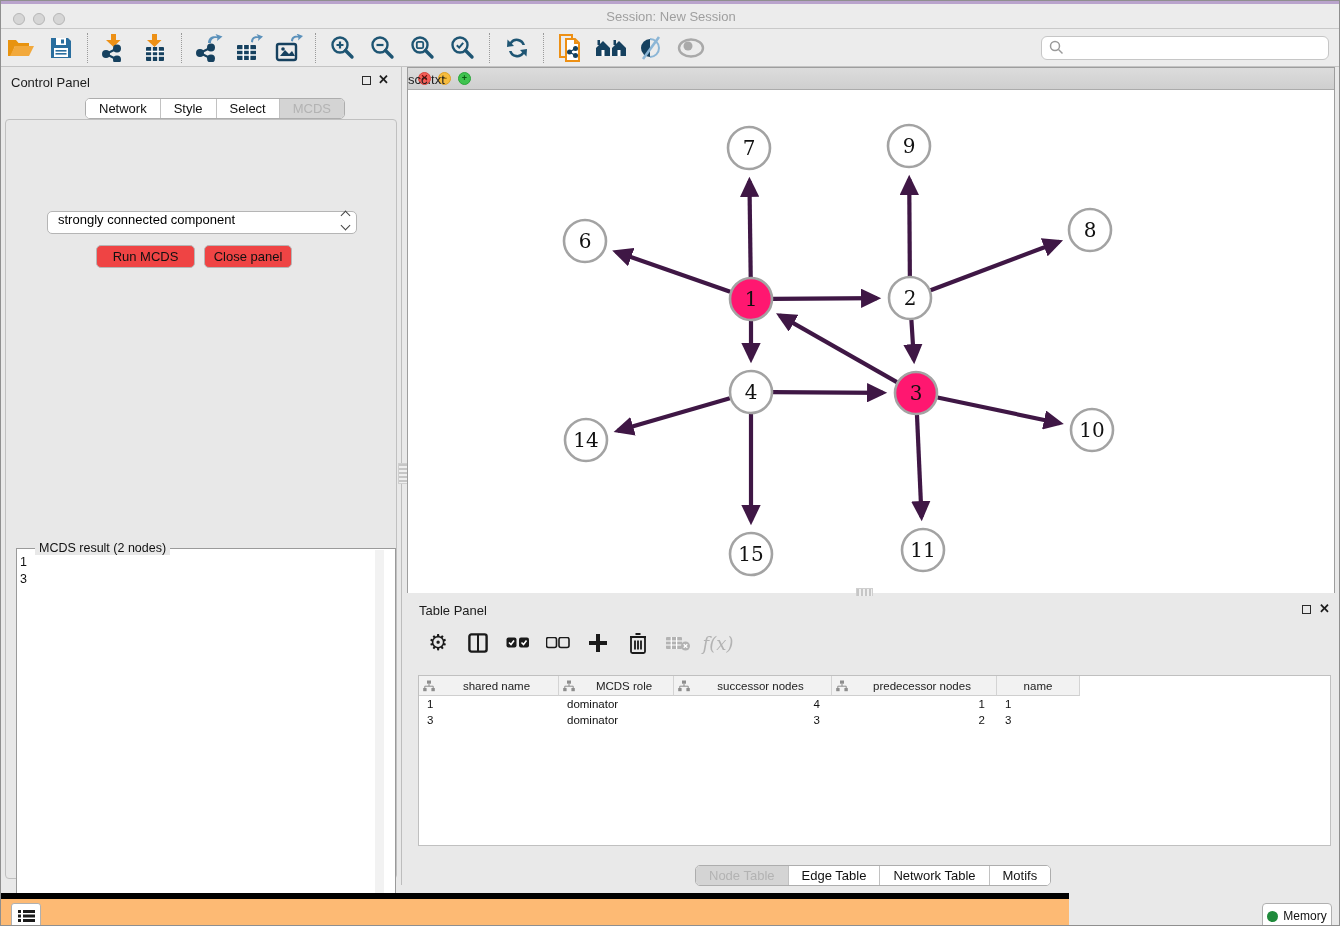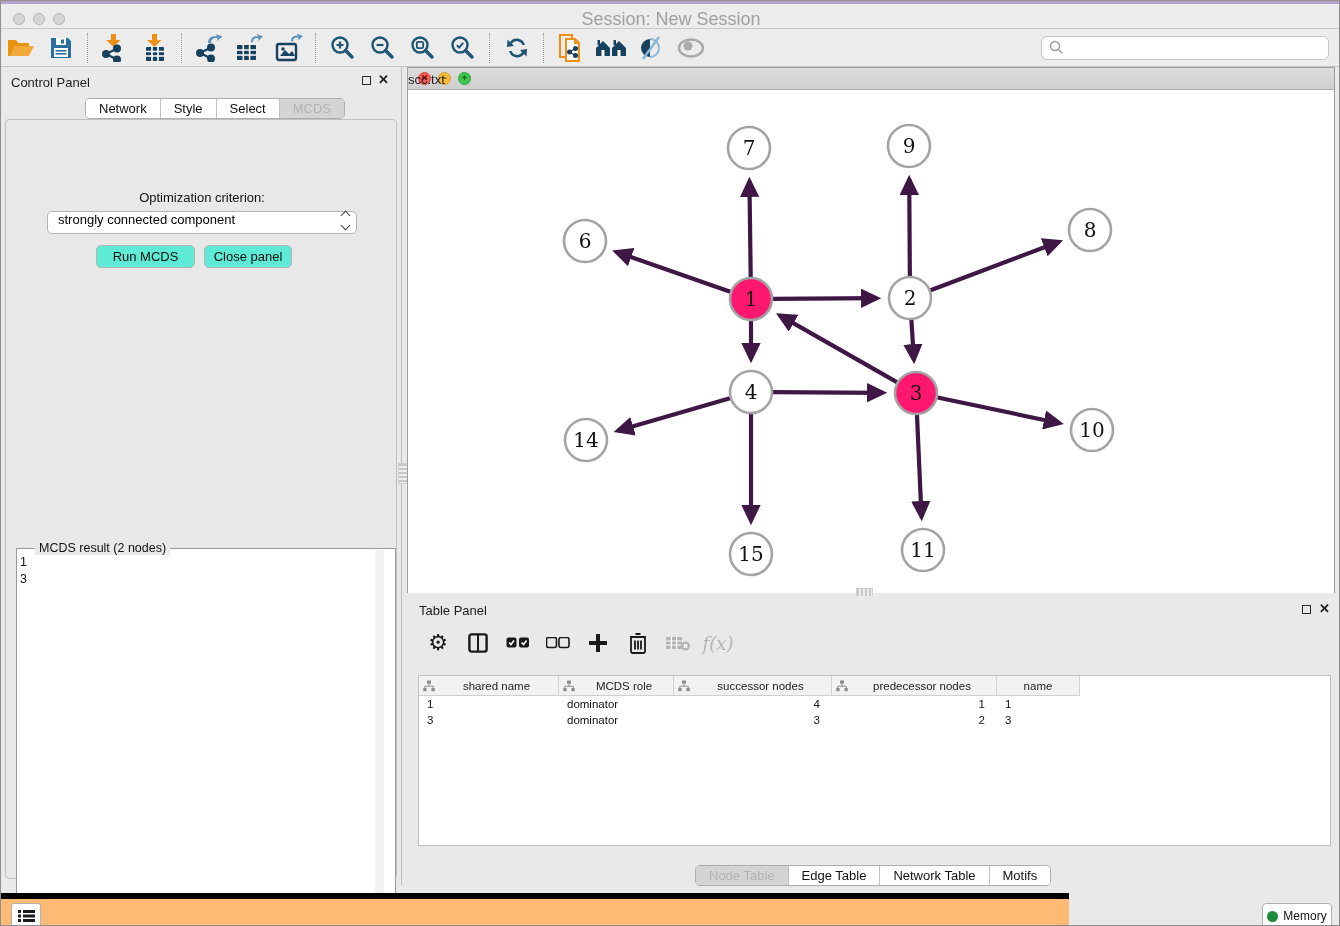--- a/index.html
+++ b/index.html
@@ -5,21 +5,21 @@
   html,body{margin:0;padding:0;background:#555;}
   #app{position:relative;width:1340px;height:926px;background:#e9e9e9;
        font-family:"Liberation Sans",sans-serif;overflow:hidden;
        border:1px solid #8f8f8f;box-sizing:border-box;}
   .abs{position:absolute;}
   
   #main-titlebar{left:0;top:0;width:1340px;height:28px;background:#ececec;
     border-top:3px solid #b9a3cc;border-bottom:1px solid #c9c9c9;box-sizing:border-box;}
   .tl-dot{width:12px;height:12px;border-radius:50%;display:inline-block;margin-right:8px;}
   .tl-gray{background:#d6d6d6;border:1px solid #b6b6b6;box-sizing:border-box;}
-  #main-title{left:0;top:5px;width:100%;text-align:center;color:#9f9f9f;font-size:18px;}
+  #main-title{left:0;top:5px;width:100%;text-align:center;color:#9f9f9f;font-size:13px;}
   
   #toolbar{left:0;top:28px;width:1340px;height:38px;background:#ececec;
     border-bottom:1px solid #c4c4c4;box-sizing:border-box;display:flex;align-items:center;}
   .tb-btn{width:40px;height:32px;display:flex;align-items:center;justify-content:center;flex:0 0 auto;}
   .tb-sep{width:1px;height:30px;border-left:1px dotted #9a9a9a;margin:0 6px;flex:0 0 auto;}
   #search-wrap{margin-left:auto;margin-right:12px;width:288px;height:24px;background:#fff;
     border:1px solid #c6c6c6;border-radius:6px;display:flex;align-items:center;padding-left:7px;box-sizing:border-box;}
   #search-input{border:none;outline:none;flex:1;height:18px;font-size:13px;background:transparent;margin-left:4px;}
   
   #control-panel{left:0;top:66px;width:400px;height:818px;background:#e9e9e9;}
@@ -33,21 +33,21 @@
   #cp-tabs{left:76px;top:31px;z-index:3;margin-left:8px;}
   #cp-body{left:4px;top:52px;width:392px;height:760px;background:#e8e8e8;
     border:1px solid #c0c0c0;border-radius:4px;box-sizing:border-box;}
   #opt-label{left:0;top:70px;width:392px;text-align:center;font-size:13px;color:#111;}
   #criterion-select{left:41px;top:91px;width:310px;height:23px;background:#fff;border:1px solid #b5b5b5;
     border-radius:5px;box-sizing:border-box;display:flex;align-items:flex-start;font-size:13px;padding-left:10px;}
   .stepper{margin-left:auto;margin-right:7px;display:flex;flex-direction:column;gap:3px;}
   .chev{width:7px;height:7px;border:solid #444;border-width:0 1.6px 1.6px 0;box-sizing:border-box;}
   .chev.up{transform:rotate(-135deg);}
   .chev.down{transform:rotate(45deg);}
-  .mac-btn{background:#5eead4;border:1px solid #b5b5b5;border-radius:5px;font-size:13px;color:#111;
+  .mac-btn{background:#ef4444;border:1px solid #b5b5b5;border-radius:5px;font-size:13px;color:#111;
     height:23px;display:inline-flex;align-items:center;justify-content:center;box-sizing:border-box;
     font-family:"Liberation Sans",sans-serif;}
   #run-btn{left:90px;top:125px;width:99px;}
   #close-btn{left:198px;top:125px;width:88px;}
   #result-box{left:10px;top:428px;width:380px;height:378px;border:1px solid #9a9a9a;background:#fff;box-sizing:border-box;}
   #result-legend{left:18px;top:421px;background:#e8e8e8;padding:0 4px;font-size:12.5px;color:#111;z-index:2;margin-left:11px;}
   #result-lines{left:14px;top:434px;width:350px;font-size:12.5px;color:#111;line-height:17px;}
   .scroll-track-v{right:12px;top:430px;width:9px;height:362px;background:#f2f2f2;}
   .scroll-track-h{left:12px;top:792px;width:366px;height:12px;background:#f2f2f2;}
   
@@ -257,21 +257,20 @@
     <div class="abs" id="cp-title">Control Panel</div>
     <span class="abs win-float" style="left:361px;top:9px;"></span>
     <span class="abs win-close" style="left:377px;top:8px;">✕</span>
     <div class="abs seg-tabs" id="cp-tabs">
         <span class="seg-tab">Network</span>
         <span class="seg-tab">Style</span>
         <span class="seg-tab">Select</span>
         <span class="seg-tab active">MCDS</span>
       </div>
     <div class="abs" id="cp-body">
-      <div class="abs" id="opt-label">Optimization criterion:</div>
       <div class="abs" id="criterion-select">
         <span>strongly connected component</span>
         <span class="stepper">
             <span class="chev up"></span>
             <span class="chev down"></span>
           </span>
       </div>
       <button class="abs mac-btn" id="run-btn">Run MCDS</button>
       <button class="abs mac-btn" id="close-btn">Close panel</button>
       <div class="abs" id="result-box"></div>

